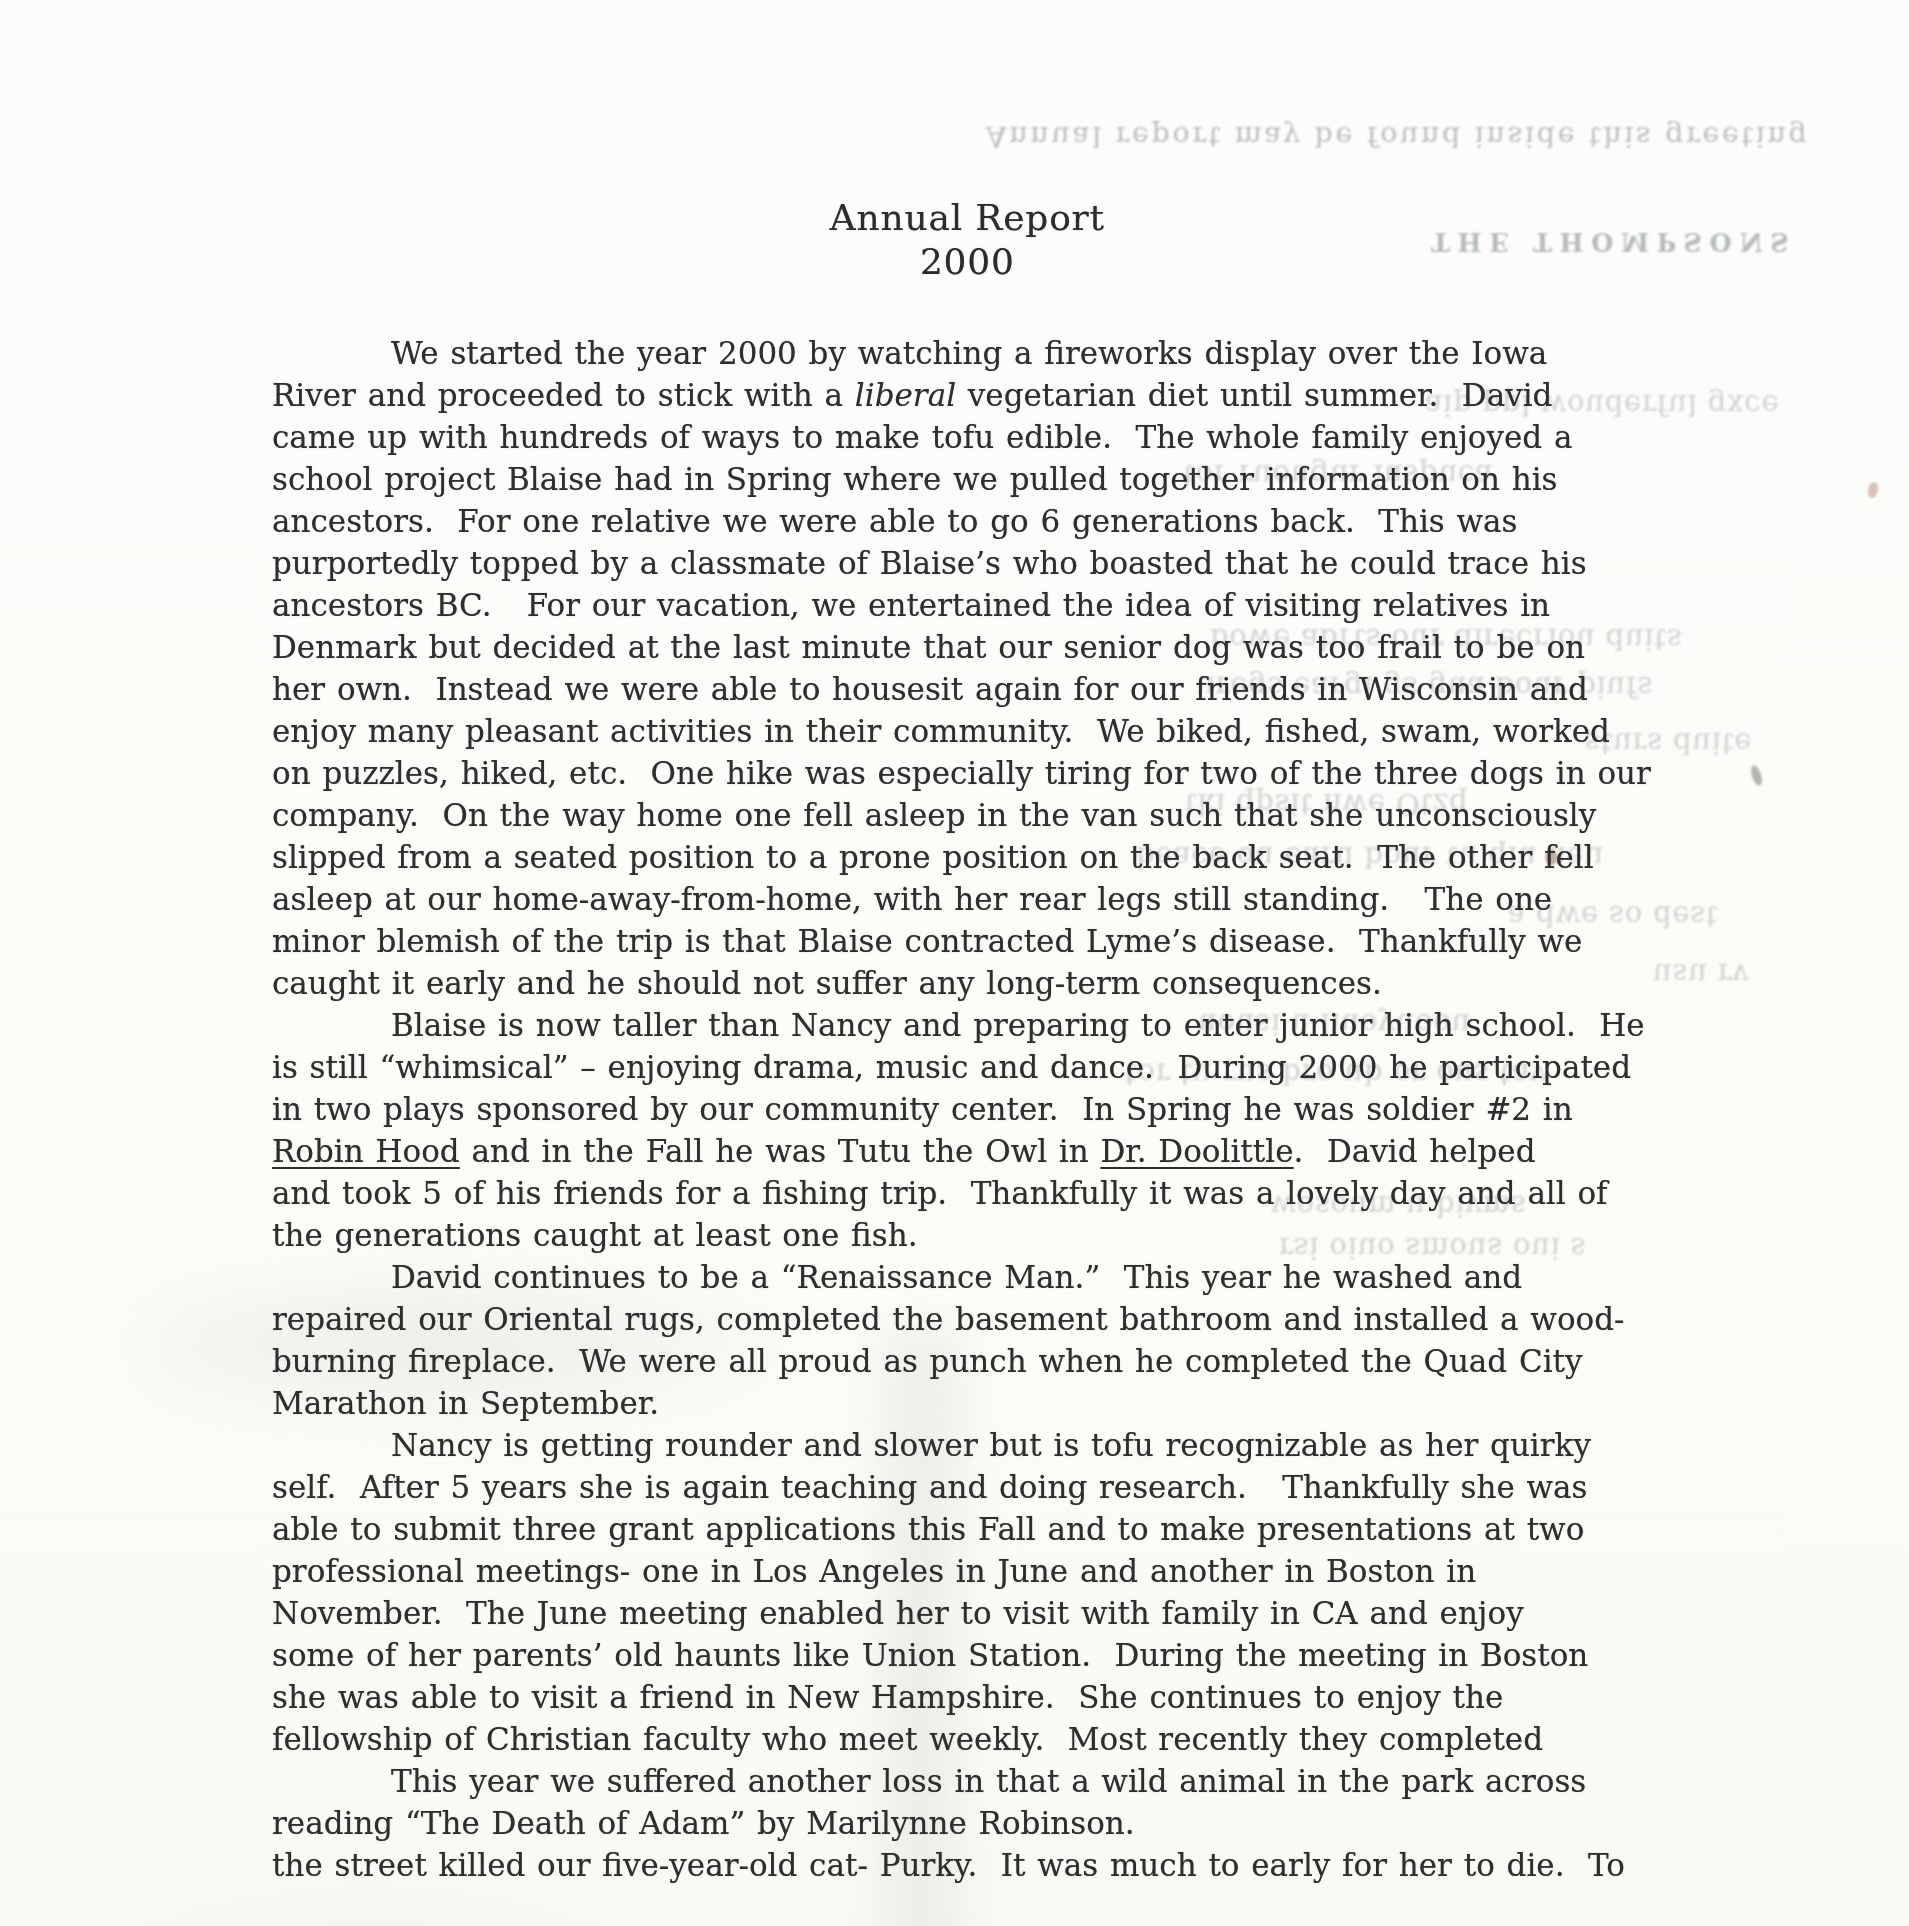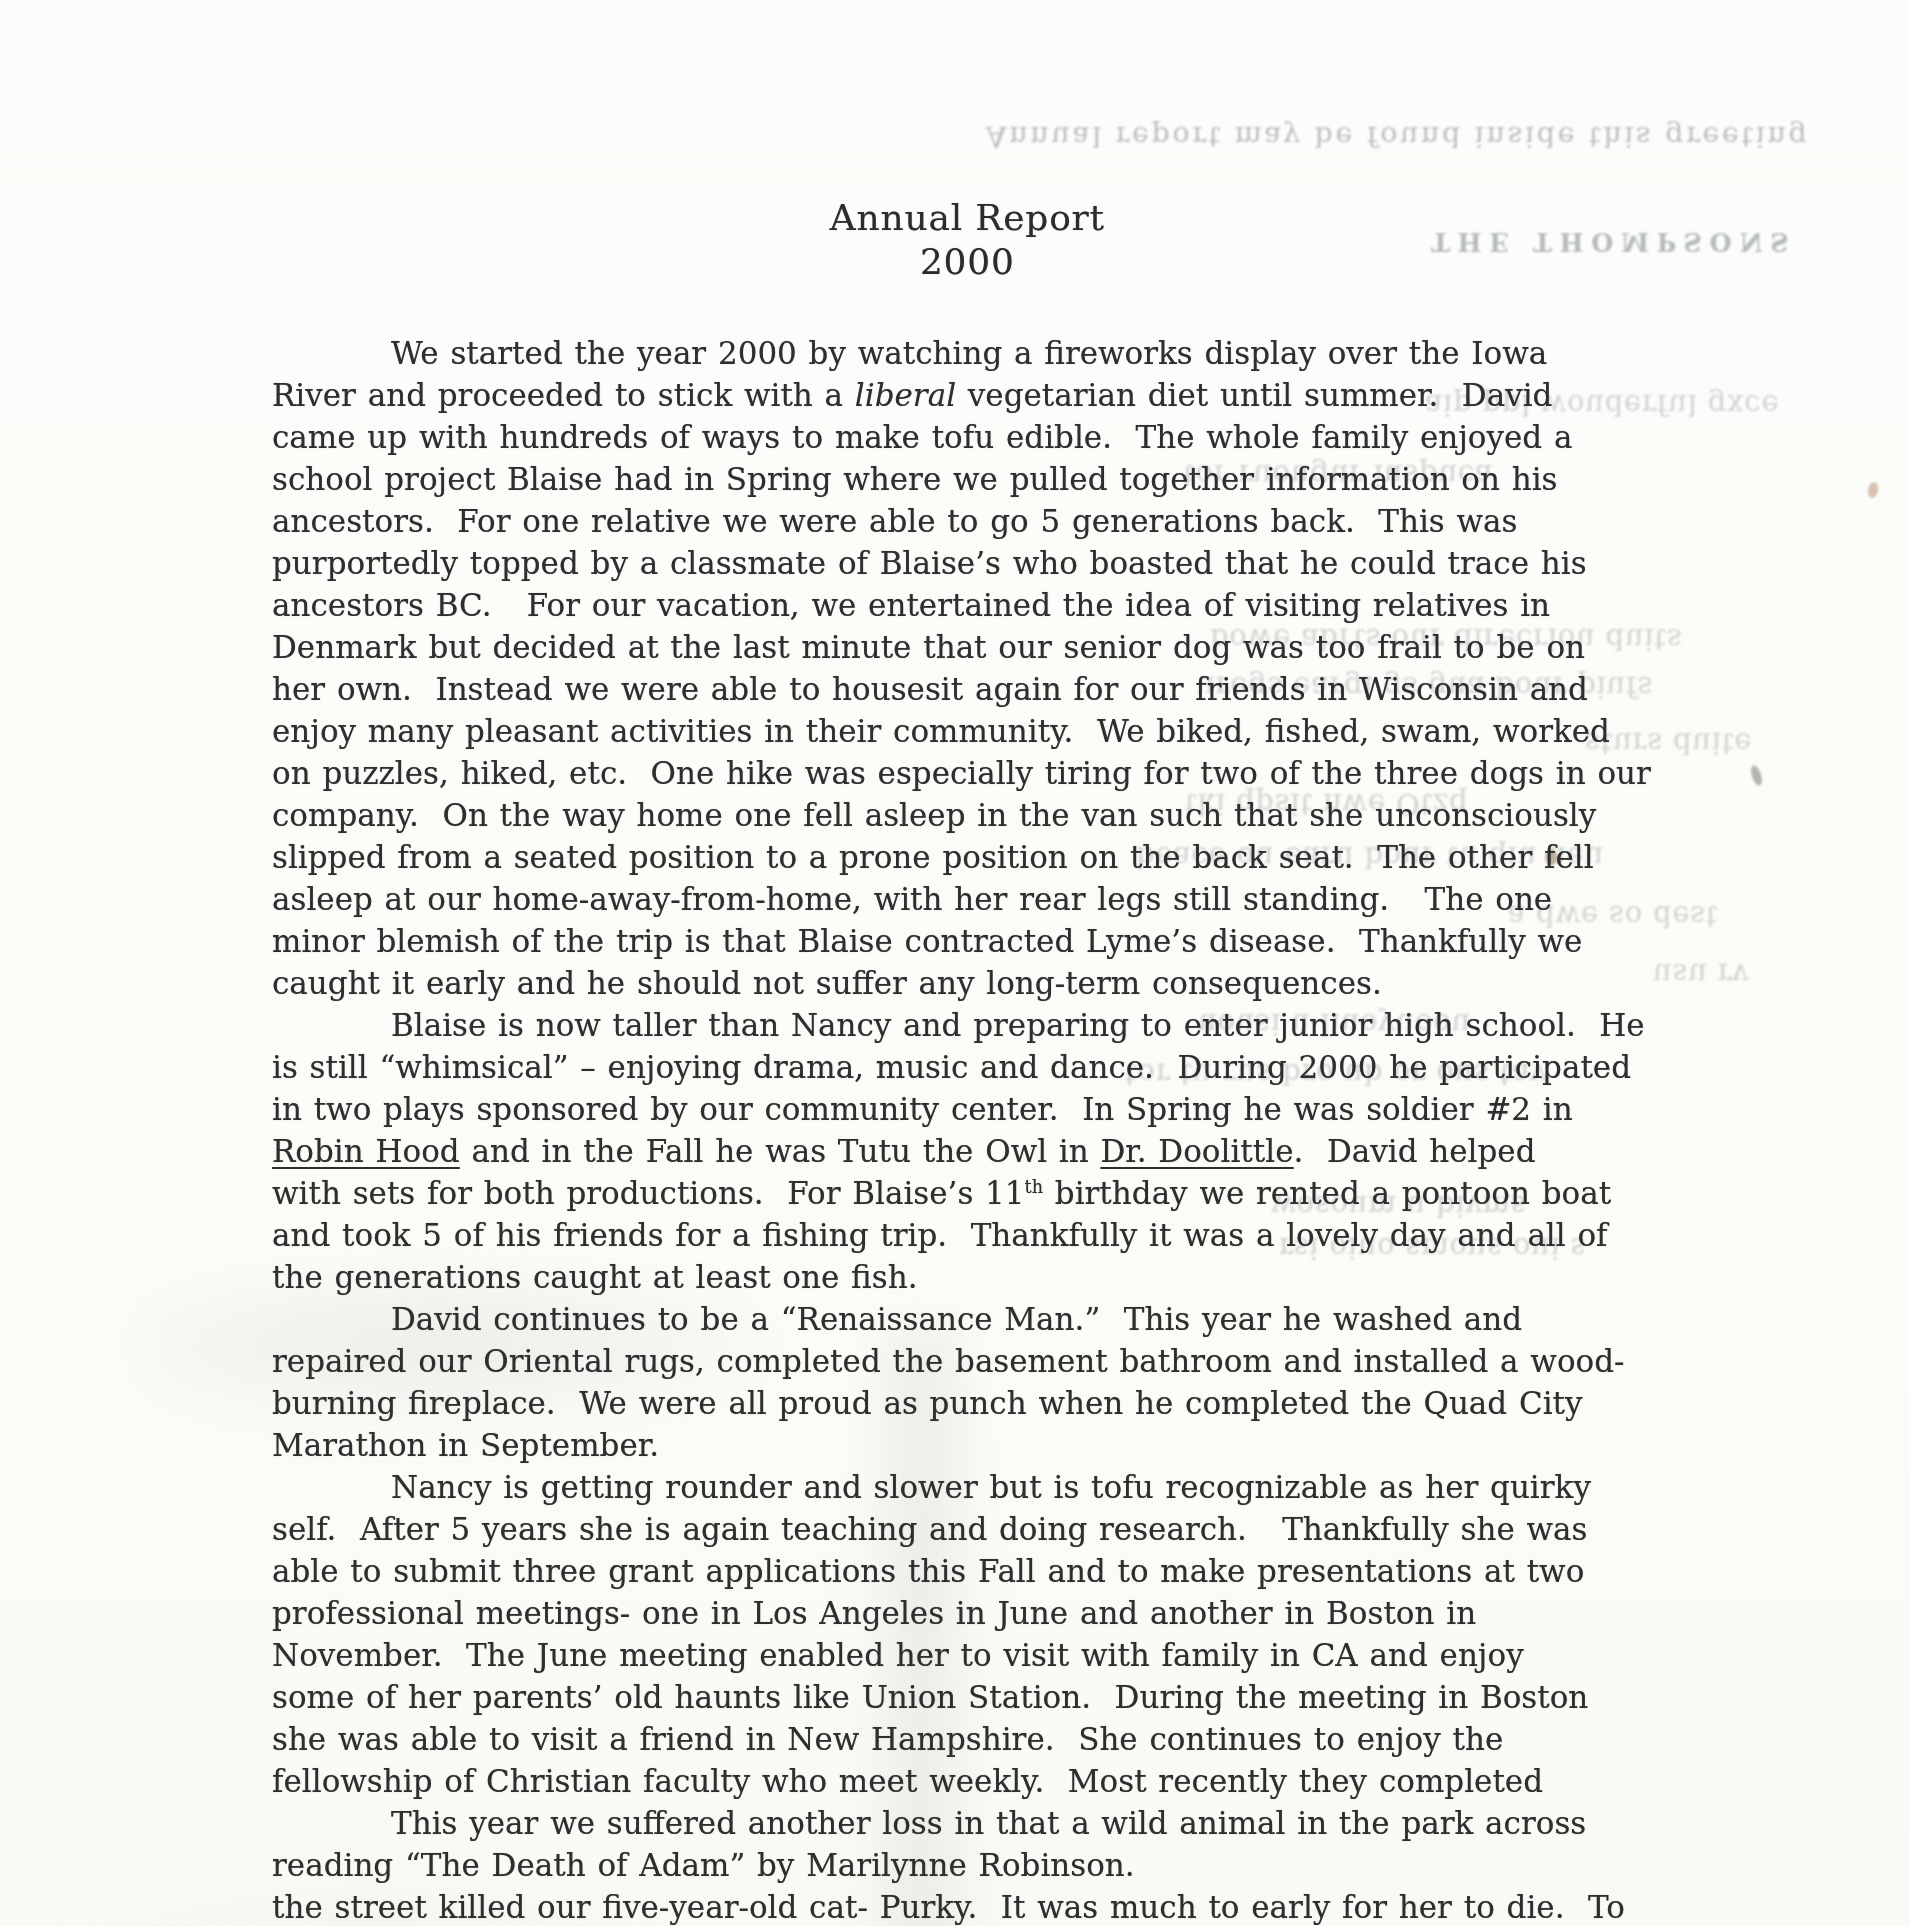--- a/index.html
+++ b/index.html
@@ -77,37 +77,36 @@
   <div class="title-block">
     <div>Annual Report</div>
     <div>2000</div>
   </div>
 
   <div id="letter-body">
       <div class="line indent"><span>We started the year 2000 by watching a fireworks display over the Iowa</span></div>
       <div class="line"><span>River and proceeded to stick with a </span><span class="seg-i">liberal</span><span> vegetarian diet until summer.  David</span></div>
       <div class="line"><span>came up with hundreds of ways to make tofu edible.  The whole family enjoyed a</span></div>
       <div class="line"><span>school project Blaise had in Spring where we pulled together information on his</span></div>
-      <div class="line"><span>ancestors.  For one relative we were able to go 5 generations back.  This was</span></div>
+      <div class="line"><span>ancestors.  For one relative we were able to go 6 generations back.  This was</span></div>
       <div class="line"><span>purportedly topped by a classmate of Blaise’s who boasted that he could trace his</span></div>
       <div class="line"><span>ancestors BC.   For our vacation, we entertained the idea of visiting relatives in</span></div>
       <div class="line"><span>Denmark but decided at the last minute that our senior dog was too frail to be on</span></div>
       <div class="line"><span>her own.  Instead we were able to housesit again for our friends in Wisconsin and</span></div>
       <div class="line"><span>enjoy many pleasant activities in their community.  We biked, fished, swam, worked</span></div>
       <div class="line"><span>on puzzles, hiked, etc.  One hike was especially tiring for two of the three dogs in our</span></div>
       <div class="line"><span>company.  On the way home one fell asleep in the van such that she unconsciously</span></div>
       <div class="line"><span>slipped from a seated position to a prone position on the back seat.  The other fell</span></div>
       <div class="line"><span>asleep at our home-away-from-home, with her rear legs still standing.   The one</span></div>
       <div class="line"><span>minor blemish of the trip is that Blaise contracted Lyme’s disease.  Thankfully we</span></div>
       <div class="line"><span>caught it early and he should not suffer any long-term consequences.</span></div>
       <div class="line indent"><span>Blaise is now taller than Nancy and preparing to enter junior high school.  He</span></div>
       <div class="line"><span>is still “whimsical” – enjoying drama, music and dance.  During 2000 he participated</span></div>
       <div class="line"><span>in two plays sponsored by our community center.  In Spring he was soldier #2 in</span></div>
       <div class="line"><span class="seg-u">Robin Hood</span><span> and in the Fall he was Tutu the Owl in </span><span class="seg-u">Dr. Doolittle</span><span>.  David helped</span></div>
-      <div class="line"><span>with sets for both productions.  For Blaise’s 11</span><span class="seg-sup">th</span><span> birthday we rented a pontoon boat</span></div>
       <div class="line"><span>and took 5 of his friends for a fishing trip.  Thankfully it was a lovely day and all of</span></div>
       <div class="line"><span>the generations caught at least one fish.</span></div>
       <div class="line indent"><span>David continues to be a “Renaissance Man.”  This year he washed and</span></div>
       <div class="line"><span>repaired our Oriental rugs, completed the basement bathroom and installed a wood-</span></div>
       <div class="line"><span>burning fireplace.  We were all proud as punch when he completed the Quad City</span></div>
       <div class="line"><span>Marathon in September.</span></div>
       <div class="line indent"><span>Nancy is getting rounder and slower but is tofu recognizable as her quirky</span></div>
       <div class="line"><span>self.  After 5 years she is again teaching and doing research.   Thankfully she was</span></div>
       <div class="line"><span>able to submit three grant applications this Fall and to make presentations at two</span></div>
       <div class="line"><span>professional meetings- one in Los Angeles in June and another in Boston in</span></div>

